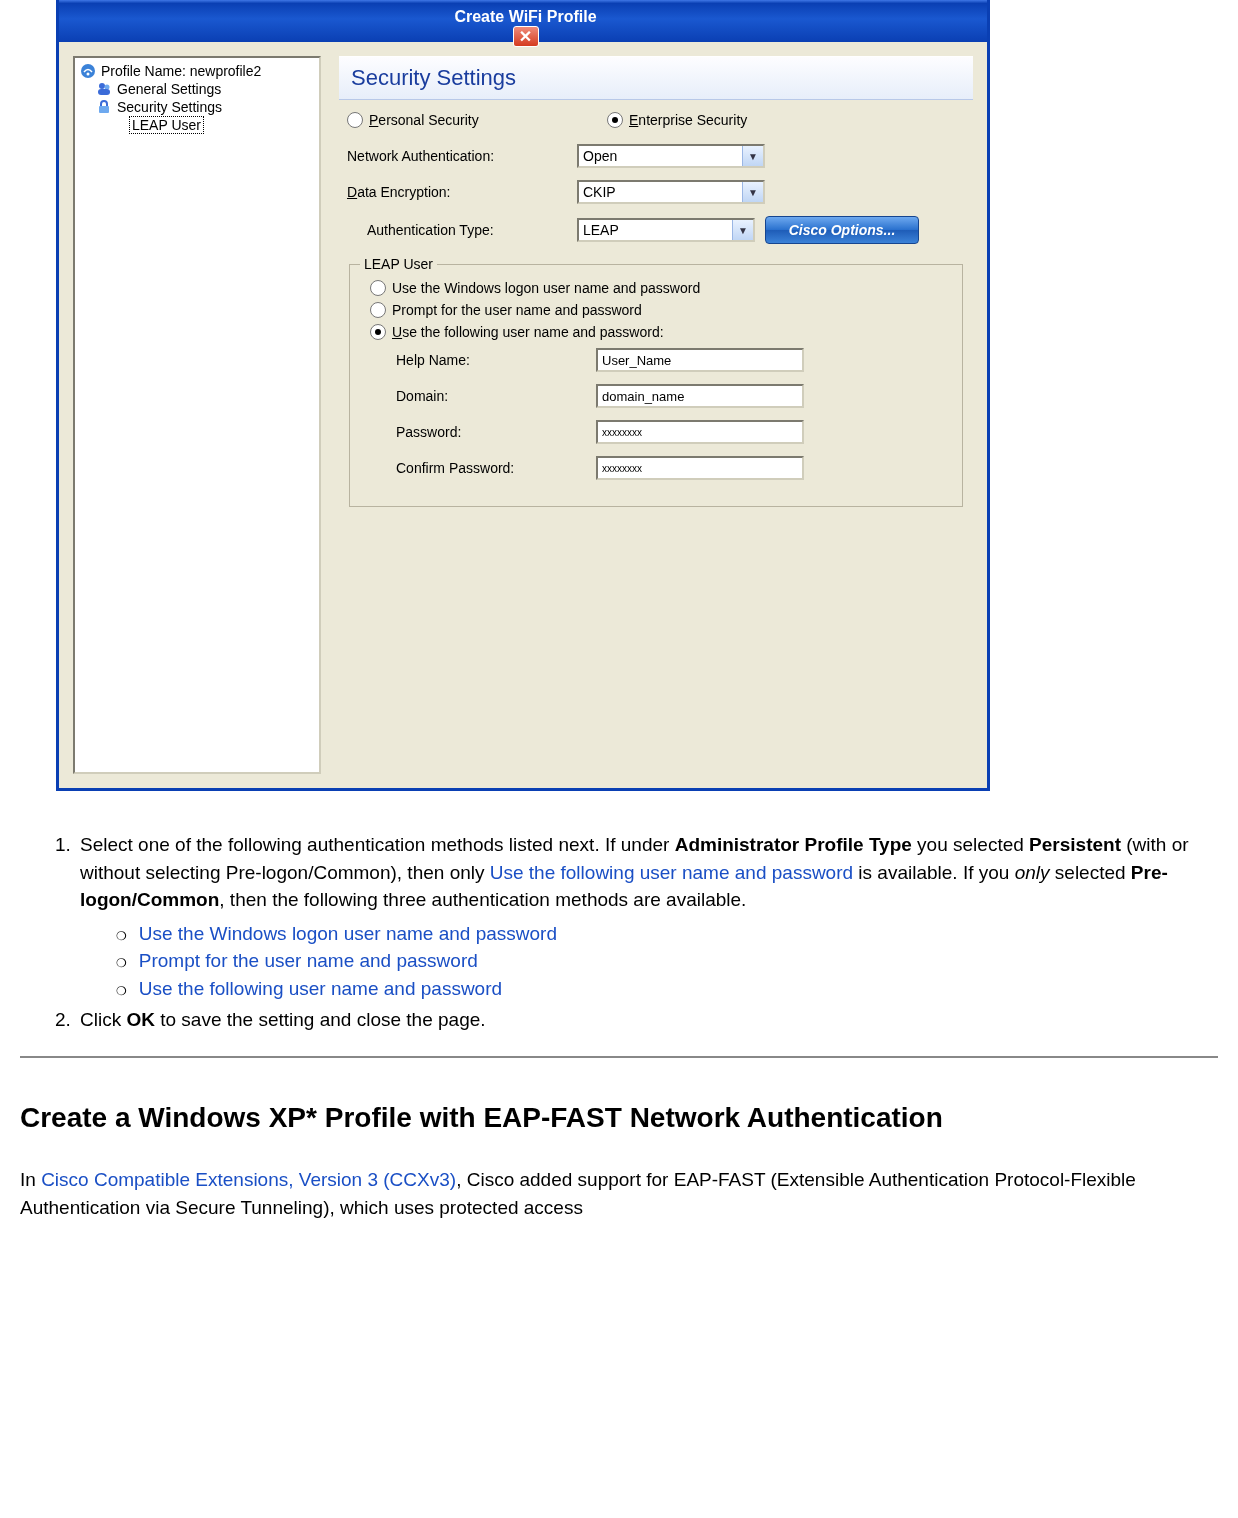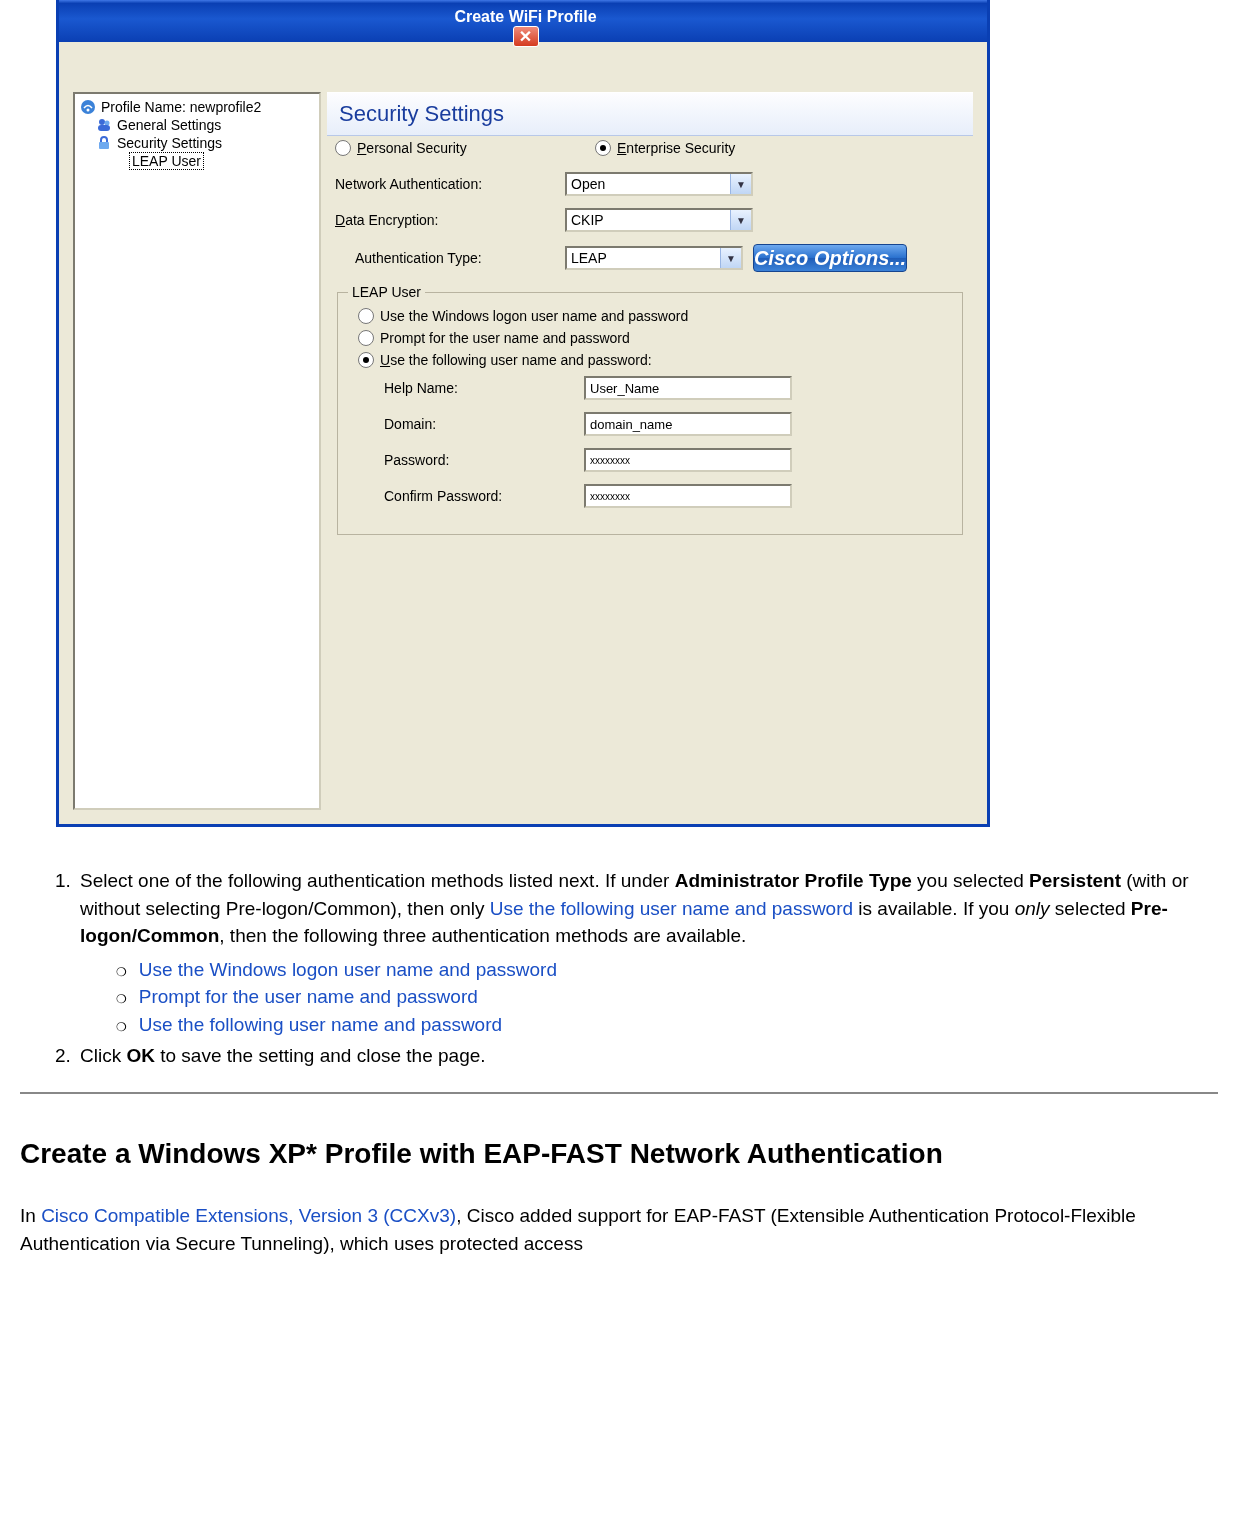--- a/index.html
+++ b/index.html
@@ -48,22 +48,21 @@
     border-radius: 3px;
     color: #fff;
     font-weight: bold;
     display: flex; align-items: center; justify-content: center;
     font-size: 16px;
     cursor: pointer;
   }
   .body {
     display: flex;
     padding: 14px;
-    gap: 6px;
-    margin-top: 36px;
+    gap: 18px;
   }
   .tree-pane {
     width: 248px;
     height: 718px;
     background: #fff;
     border: 2px inset #d0cdbb;
     box-sizing: border-box;
     padding: 4px 2px;
   }
   .tree-item {
@@ -88,21 +87,21 @@
   }
   .section-header {
     background: linear-gradient(to bottom, #fdfdff 0%, #e7eefa 100%);
     border-bottom: 1px solid #b8c8e8;
     border-top: 1px solid #fff;
     padding: 8px 12px;
     font-size: 22px;
     color: #1a3d9e;
   }
   .form-area {
-    padding: 4px 8px 4px 8px;
+    padding: 12px 8px 4px 8px;
     flex: 1;
   }
   .radio-row {
     display: flex;
     gap: 10px;
     margin-bottom: 16px;
   }
   .radio-row .opt {
     display: flex;
     align-items: center;
@@ -154,21 +153,21 @@
   .btn {
     display: inline-flex;
     align-items: center;
     justify-content: center;
     height: 28px;
     padding: 0 14px;
     color: #fff;
     font-weight: bold;
     font-style: italic;
     font-family: Tahoma, Arial, sans-serif;
-    font-size: 20px;
+    font-size: 14px;
     background: linear-gradient(to bottom, #6ea9ef 0%, #2b72cf 48%, #1f5db8 52%, #3b82d8 100%);
     border: 1px solid #16458f;
     border-radius: 4px;
     cursor: pointer;
     box-sizing: border-box;
     white-space: nowrap;
   }
   .btn.disabled {
     background: linear-gradient(to bottom, #d9e0ea 0%, #b7c3d3 48%, #a9b6c7 52%, #c1cddb 100%);
     color: #fff;

